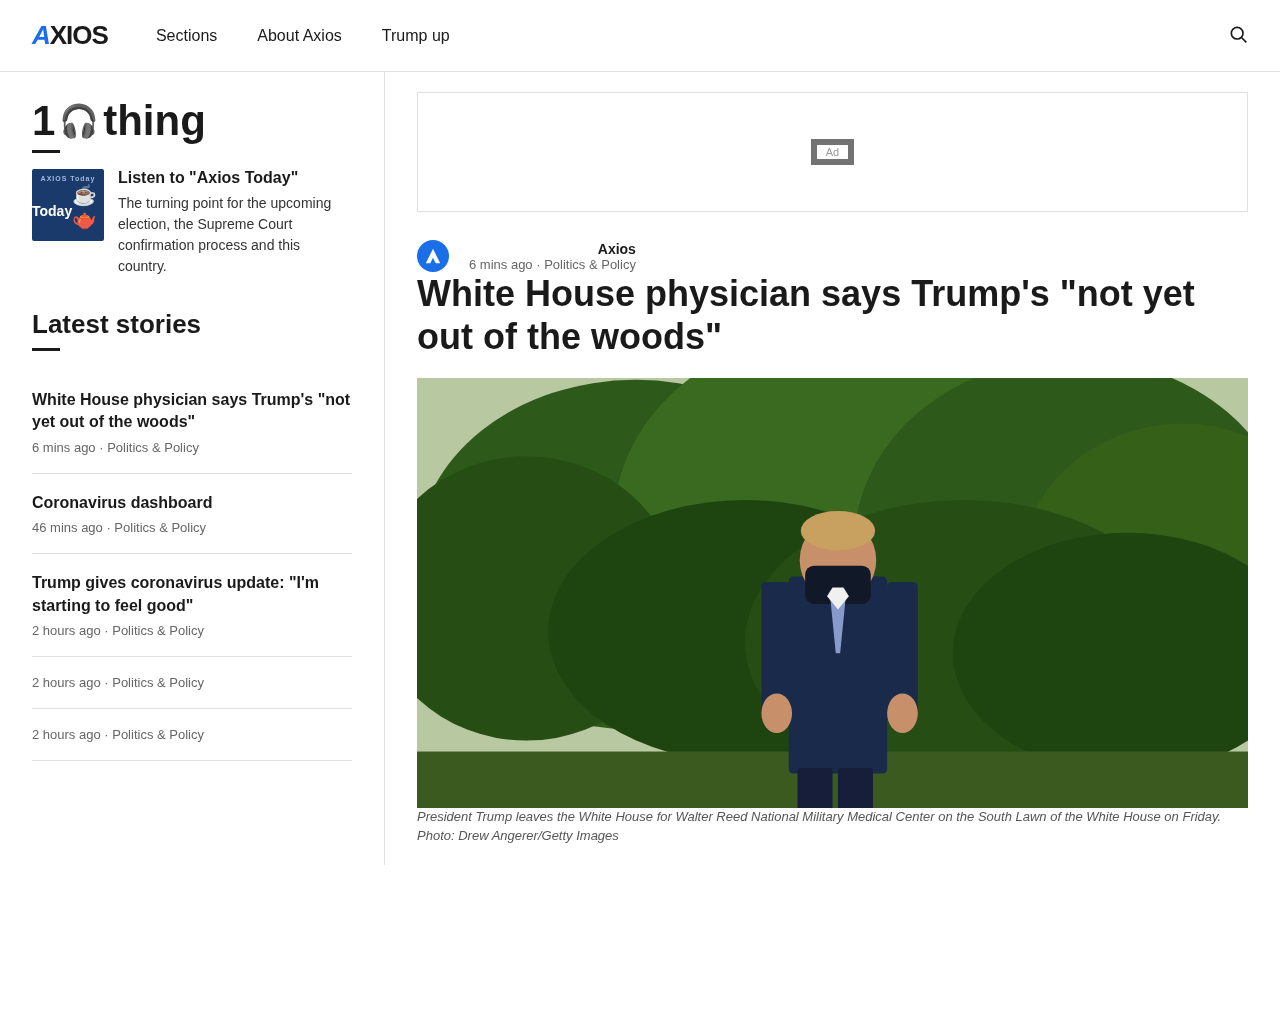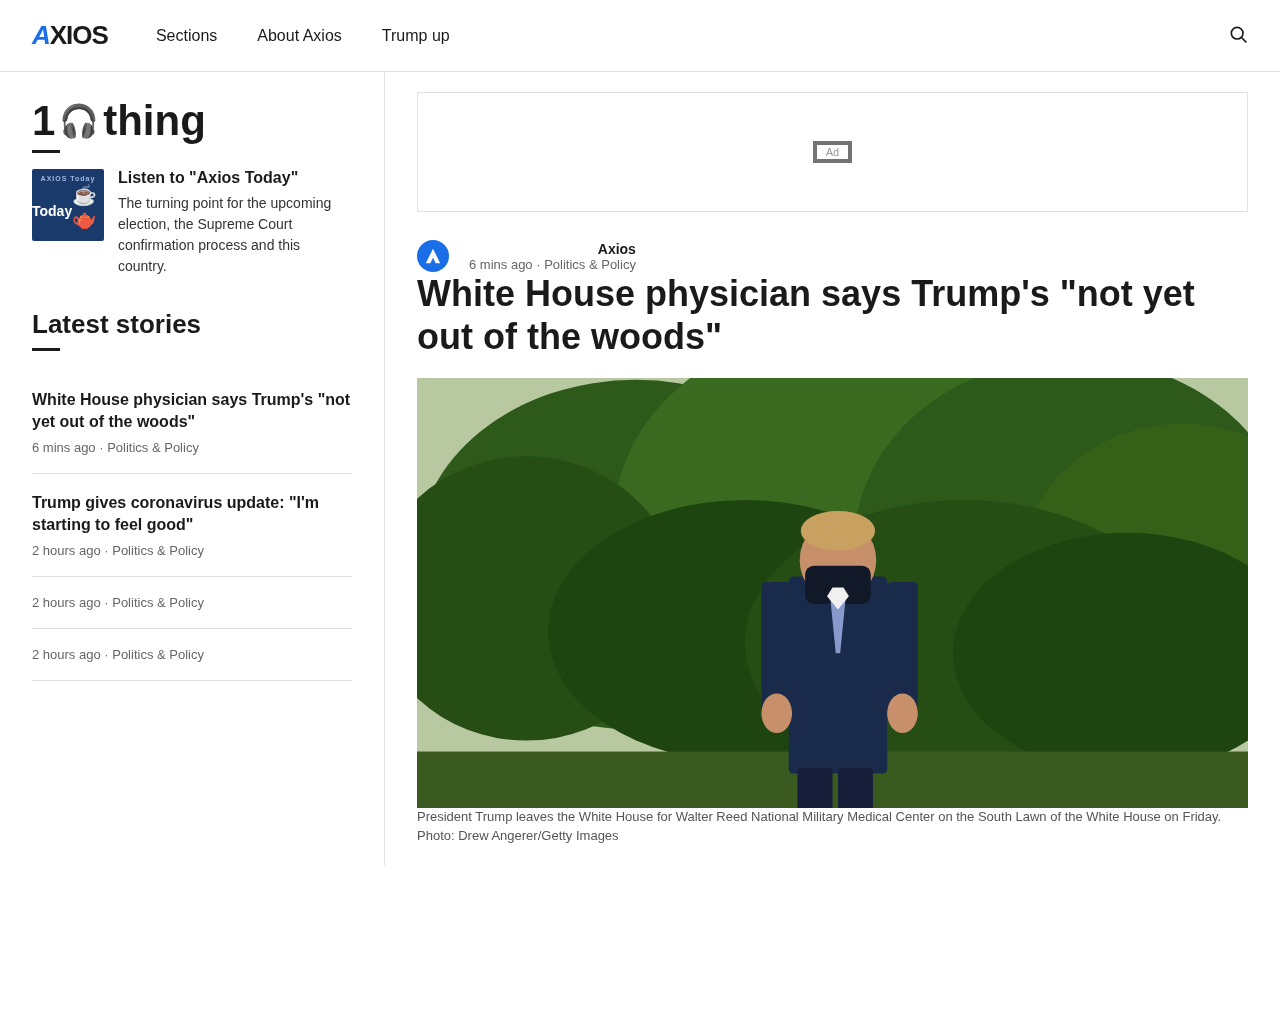--- a/index.html
+++ b/index.html
@@ -196,21 +196,21 @@
       border: 1px solid #e0e0e0;
       height: 120px;
       display: flex;
       align-items: center;
       justify-content: center;
       margin-bottom: 28px;
     }
     .ad-label {
       font-size: 11px;
       color: #999;
-      border: 4px solid #737373;
+      border: 6px solid #737373;
       padding: 1px 9px;
     }
 
     
     .article-source {
       display: flex;
       align-items: center;
       gap: 20px;
       text-align: right;
     }
@@ -239,20 +239,21 @@
     }
     .article-headline {
       font-size: 36px;
       font-weight: 800;
       line-height: 1.2;
       color: #1a1a1a;
       margin-bottom: 20px;
     }
     .article-image-wrapper {
       width: 100%;
+      font-style: italic;
     }
     .article-image {
       width: 100%;
       height: 430px;
       background: #2d4a2d;
       position: relative;
       overflow: hidden;
       display: flex;
       align-items: center;
       justify-content: center;
@@ -311,20 +312,24 @@
 
     <div class="latest-stories">
       <h2 class="section-title">Latest stories</h2>
       <div class="section-divider"></div>
 
       <div class="story-item">
         <div class="story-title">White House physician says Trump's "not yet out of the woods"</div>
         <div class="story-meta">6 mins ago · Politics &amp; Policy</div>
       </div>
       <div class="story-item">
+        <div class="story-title">Coronavirus dashboard</div>
+        <div class="story-meta">46 mins ago · Politics &amp; Policy</div>
+      </div>
+      <div class="story-item">
         <div class="story-title">Trump gives coronavirus update: "I'm starting to feel good"</div>
         <div class="story-meta">2 hours ago · Politics &amp; Policy</div>
       </div>
       <div class="story-item">
         <div class="story-meta">2 hours ago · Politics &amp; Policy</div>
       </div>
       <div class="story-item">
         <div class="story-meta">2 hours ago · Politics &amp; Policy</div>
       </div>
     </div>

